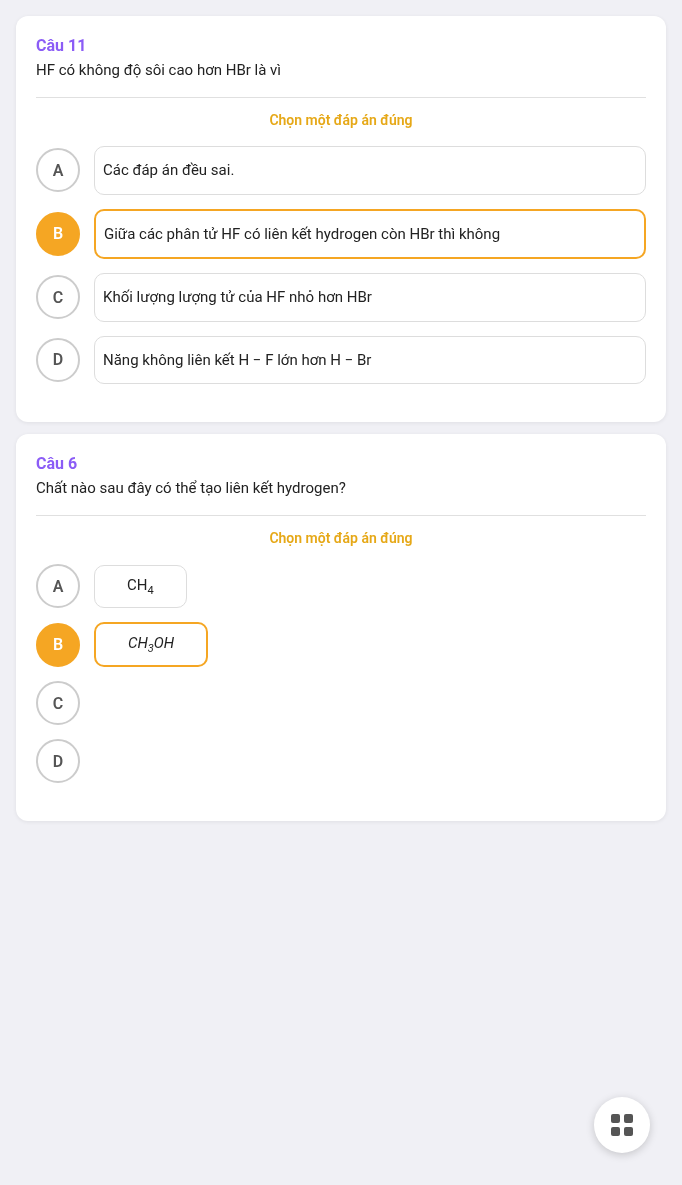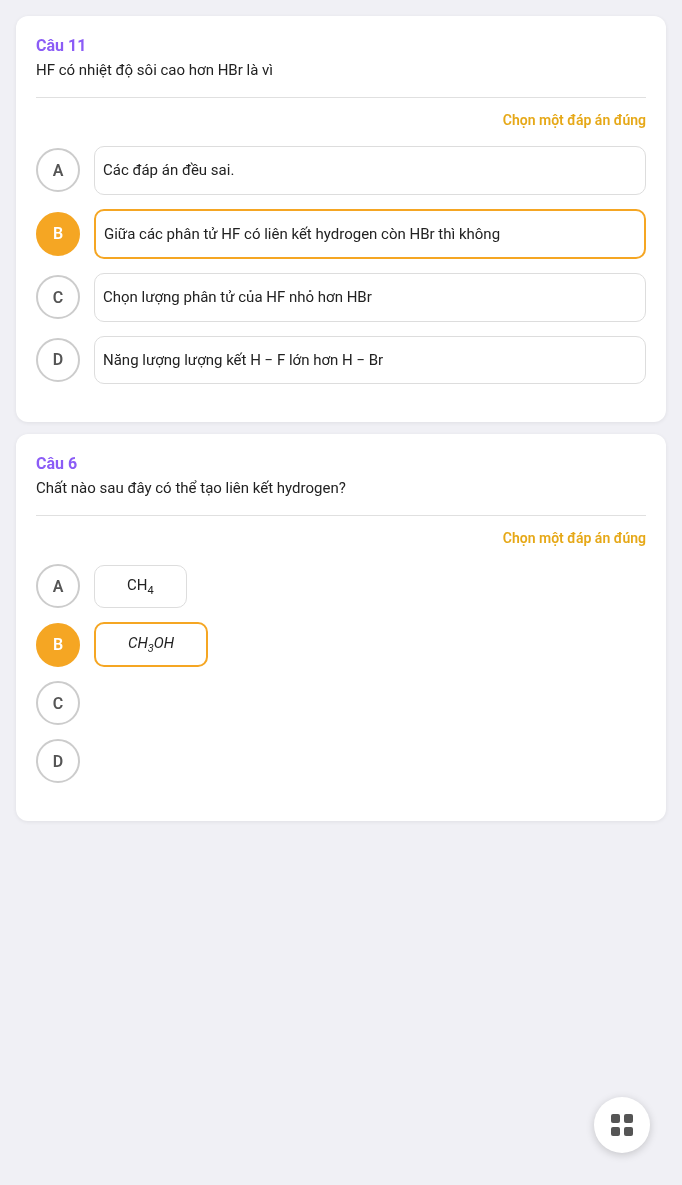--- a/index.html
+++ b/index.html
@@ -29,21 +29,21 @@
       font-size: 15px;
       color: #222;
       margin-bottom: 18px;
     }
     .divider {
       border: none;
       border-top: 1px solid #e0e0e0;
       margin-bottom: 14px;
     }
     .choose-label {
-      text-align: right;
+      text-align: center;
       color: #e6a817;
       font-weight: 600;
       font-size: 14px;
       margin-bottom: 18px;
     }
     .option-row {
       display: flex;
       align-items: center;
       margin-bottom: 14px;
       gap: 14px;
@@ -124,21 +124,21 @@
       height: 9px;
       background: #555;
       border-radius: 2px;
     }
   </style>
 </head>
 <body>
 
 <div class="card">
   <div class="question-number">Câu 11</div>
-  <div class="question-text">HF có nhiệt độ sôi cao hơn HBr là vì</div>
+  <div class="question-text">HF có không độ sôi cao hơn HBr là vì</div>
   <hr class="divider">
   <div class="choose-label">Chọn một đáp án đúng</div>
 
   <div class="option-row">
     <div class="option-circle">
       <span>A</span>
     </div>
     <div class="option-box">
       <span>Các đáp án đều sai.</span>
     </div>
@@ -151,30 +151,30 @@
     <div class="option-box selected">
       <span>Giữa các phân tử HF có liên kết hydrogen còn HBr thì không</span>
     </div>
   </div>
 
   <div class="option-row">
     <div class="option-circle">
       <span>C</span>
     </div>
     <div class="option-box">
-      <span>Chọn lượng phân tử của HF nhỏ hơn HBr</span>
+      <span>Khối lượng lượng tử của HF nhỏ hơn HBr</span>
     </div>
   </div>
 
   <div class="option-row">
     <div class="option-circle">
       <span>D</span>
     </div>
     <div class="option-box">
-      <span>Năng lượng lượng kết H − F lớn hơn H − Br</span>
+      <span>Năng không liên kết H − F lớn hơn H − Br</span>
     </div>
   </div>
 </div>
 
 <div class="card">
   <div class="question-number">Câu 6</div>
   <div class="question-text">Chất nào sau đây có thể tạo liên kết hydrogen?</div>
   <hr class="divider">
   <div class="choose-label">Chọn một đáp án đúng</div>
 

